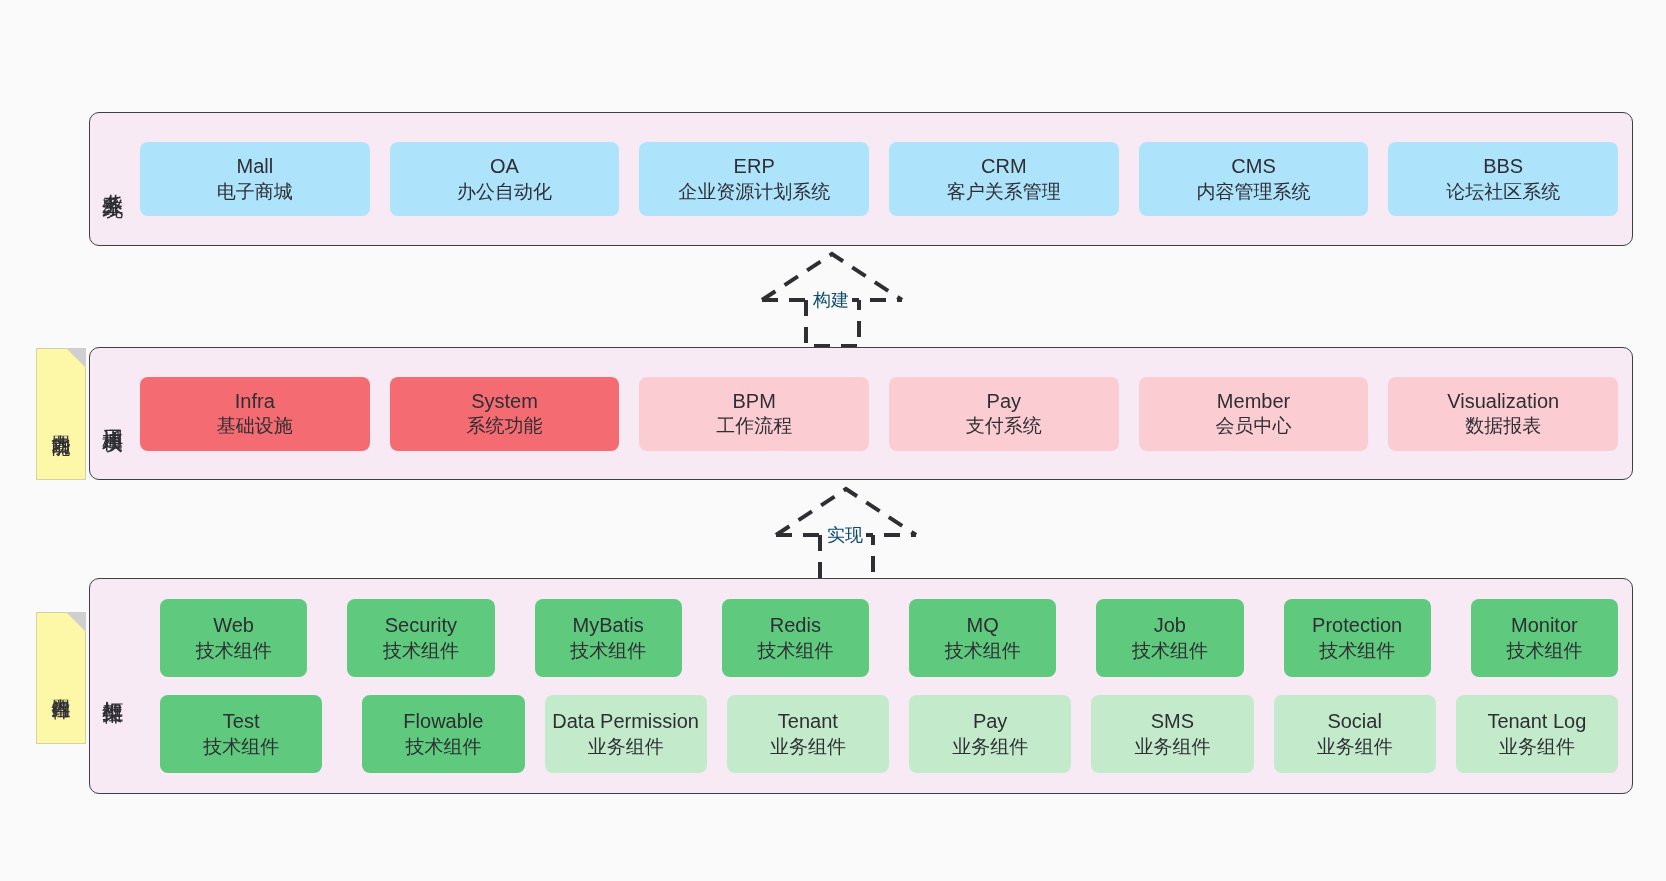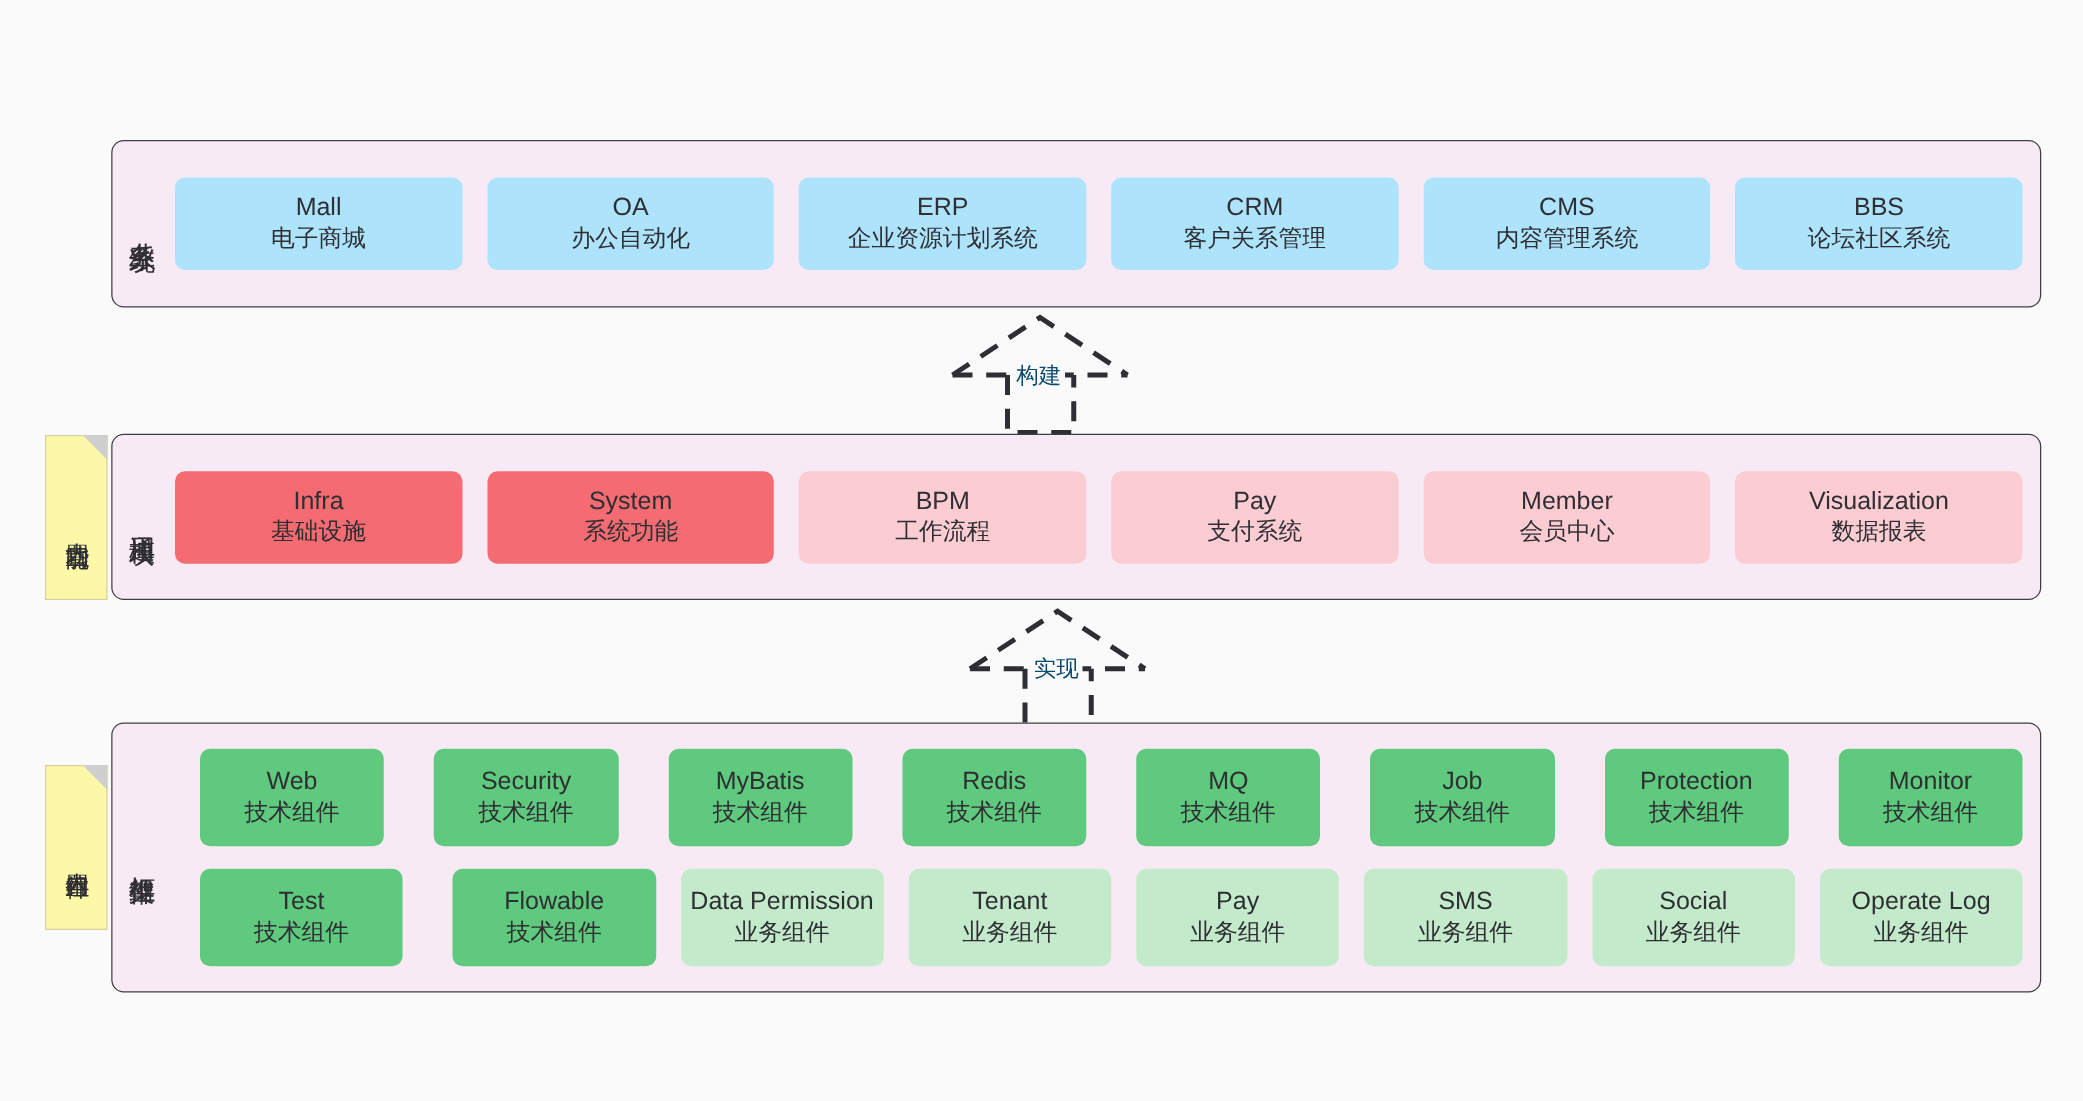--- a/index.html
+++ b/index.html
@@ -291,21 +291,21 @@
         </div>
         <div class="cell c-green-light">
           <span class="t1">SMS</span>
           <span class="t2">业务组件</span>
         </div>
         <div class="cell c-green-light">
           <span class="t1">Social</span>
           <span class="t2">业务组件</span>
         </div>
         <div class="cell c-green-light">
-          <span class="t1">Operate Log</span>
+          <span class="t1">Tenant Log</span>
           <span class="t2">业务组件</span>
         </div>
       </div>
 
     </div>
   </div>
 
 </div>
 
 </body></html>

